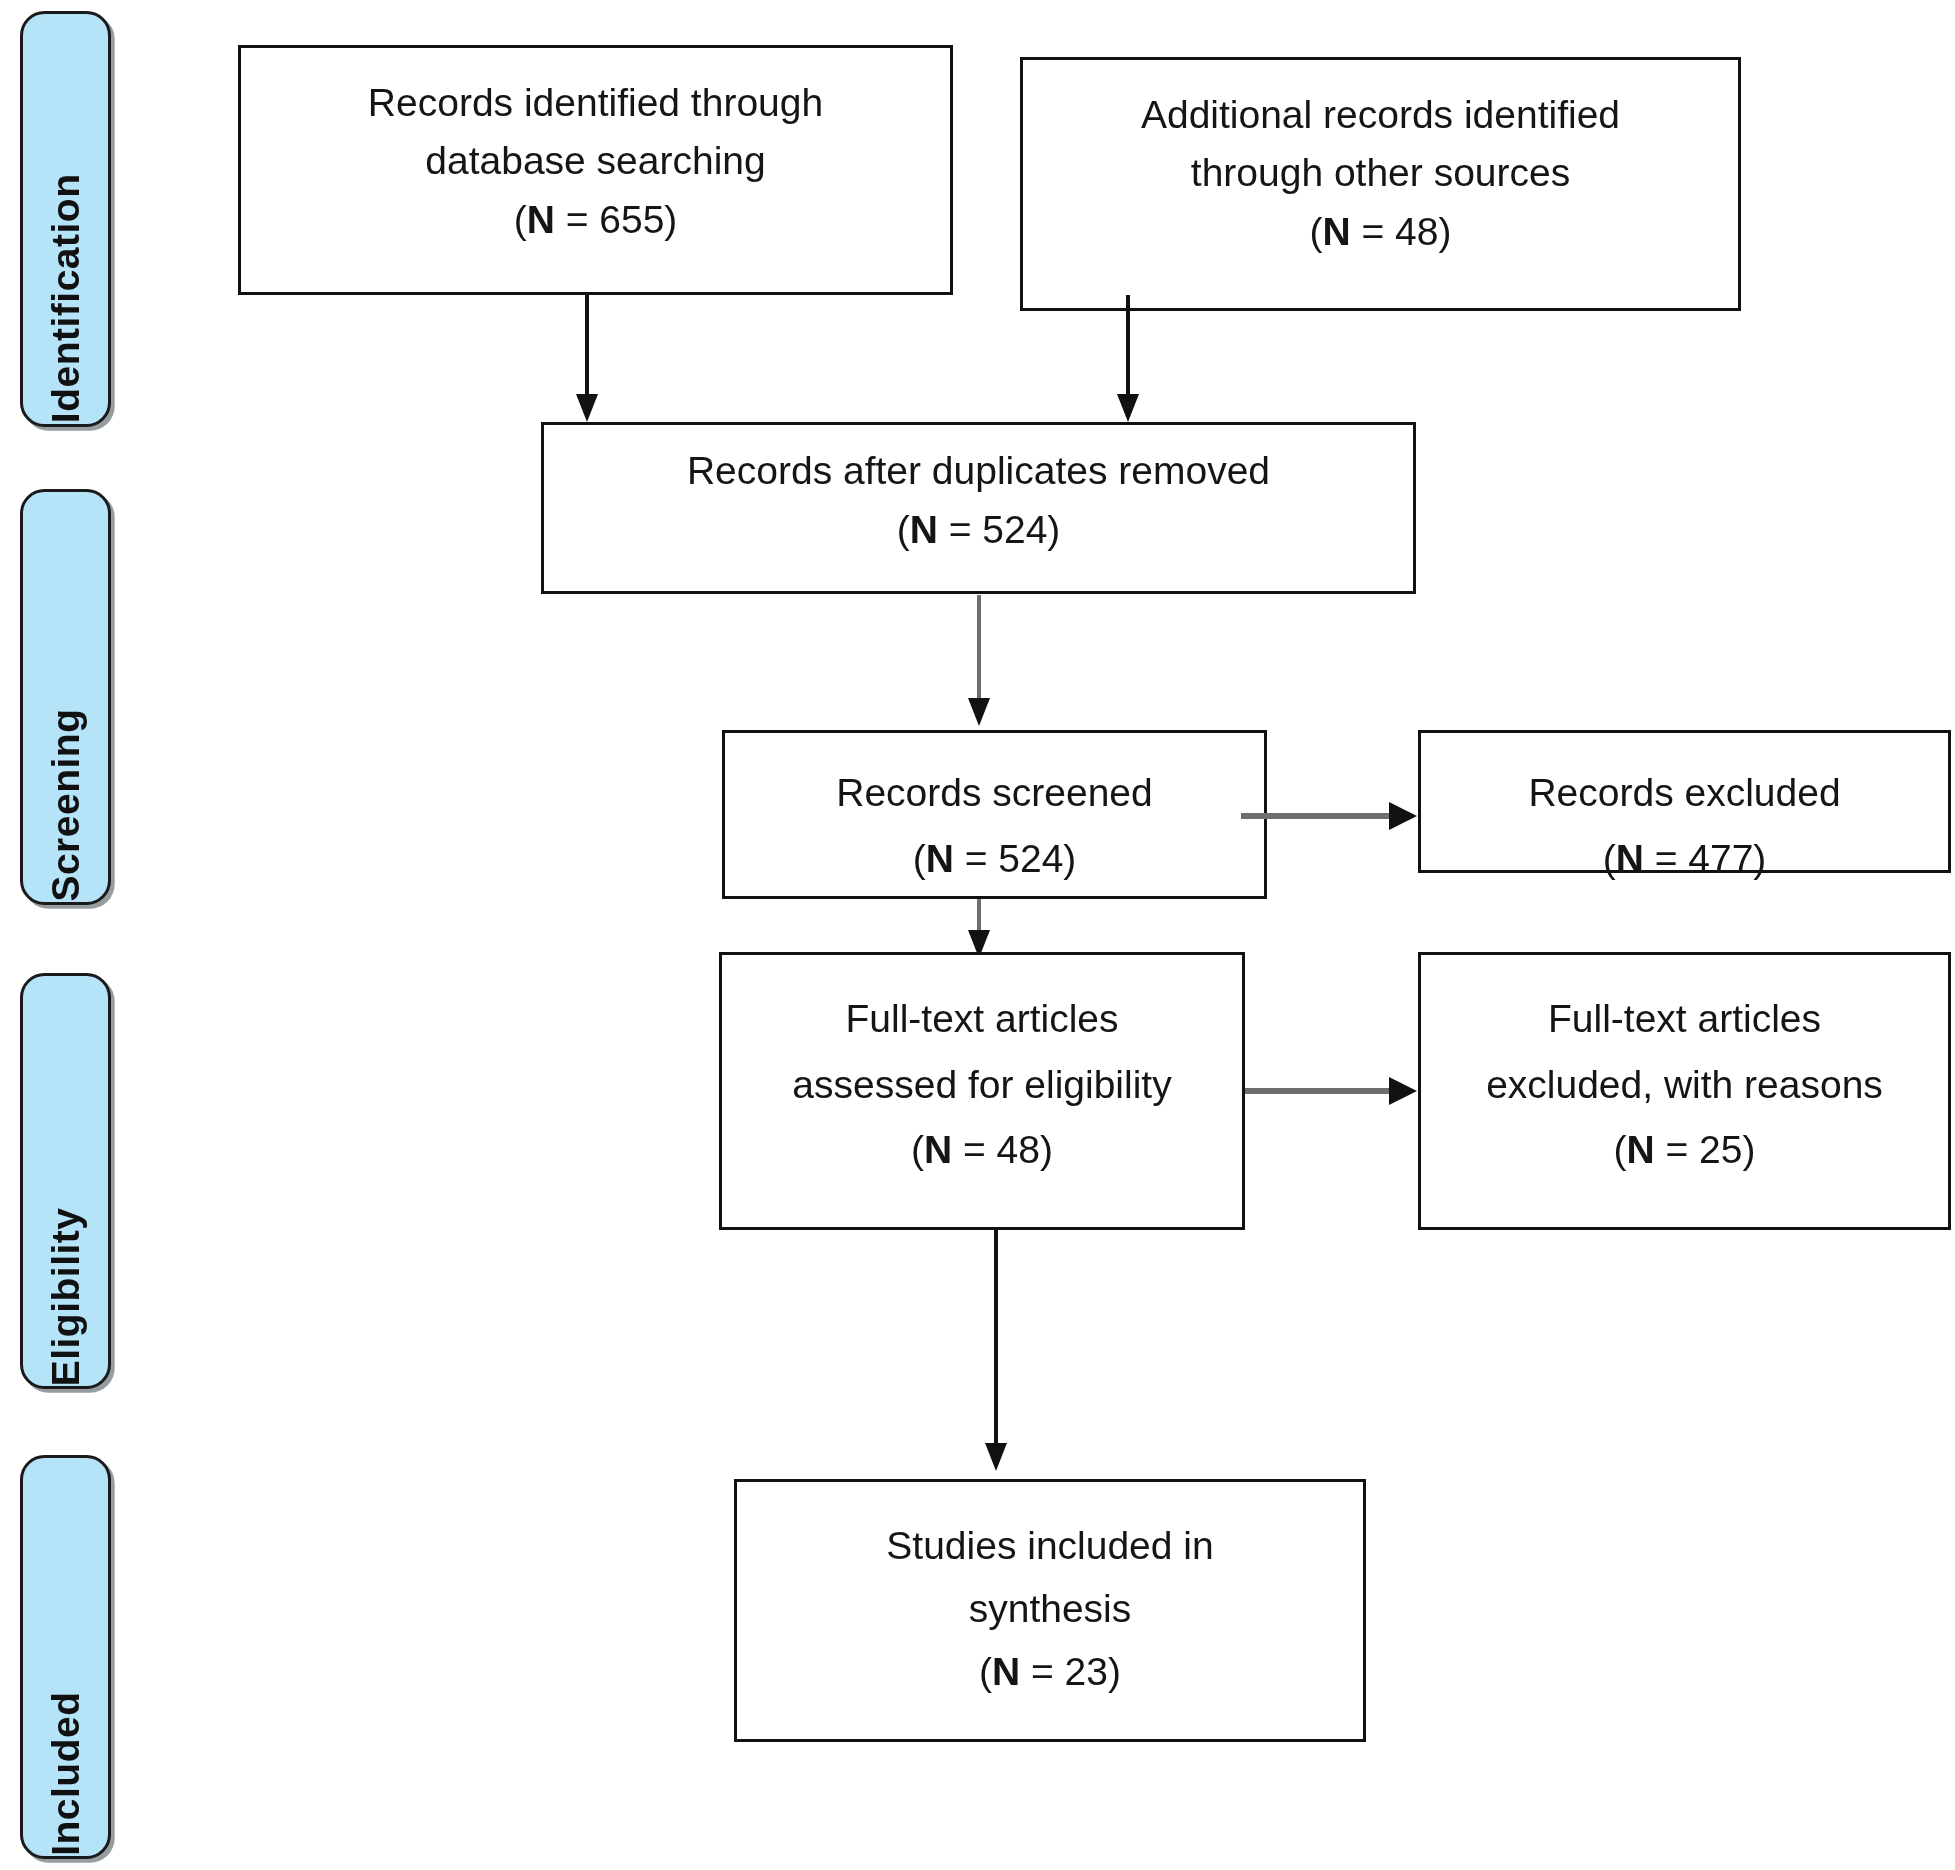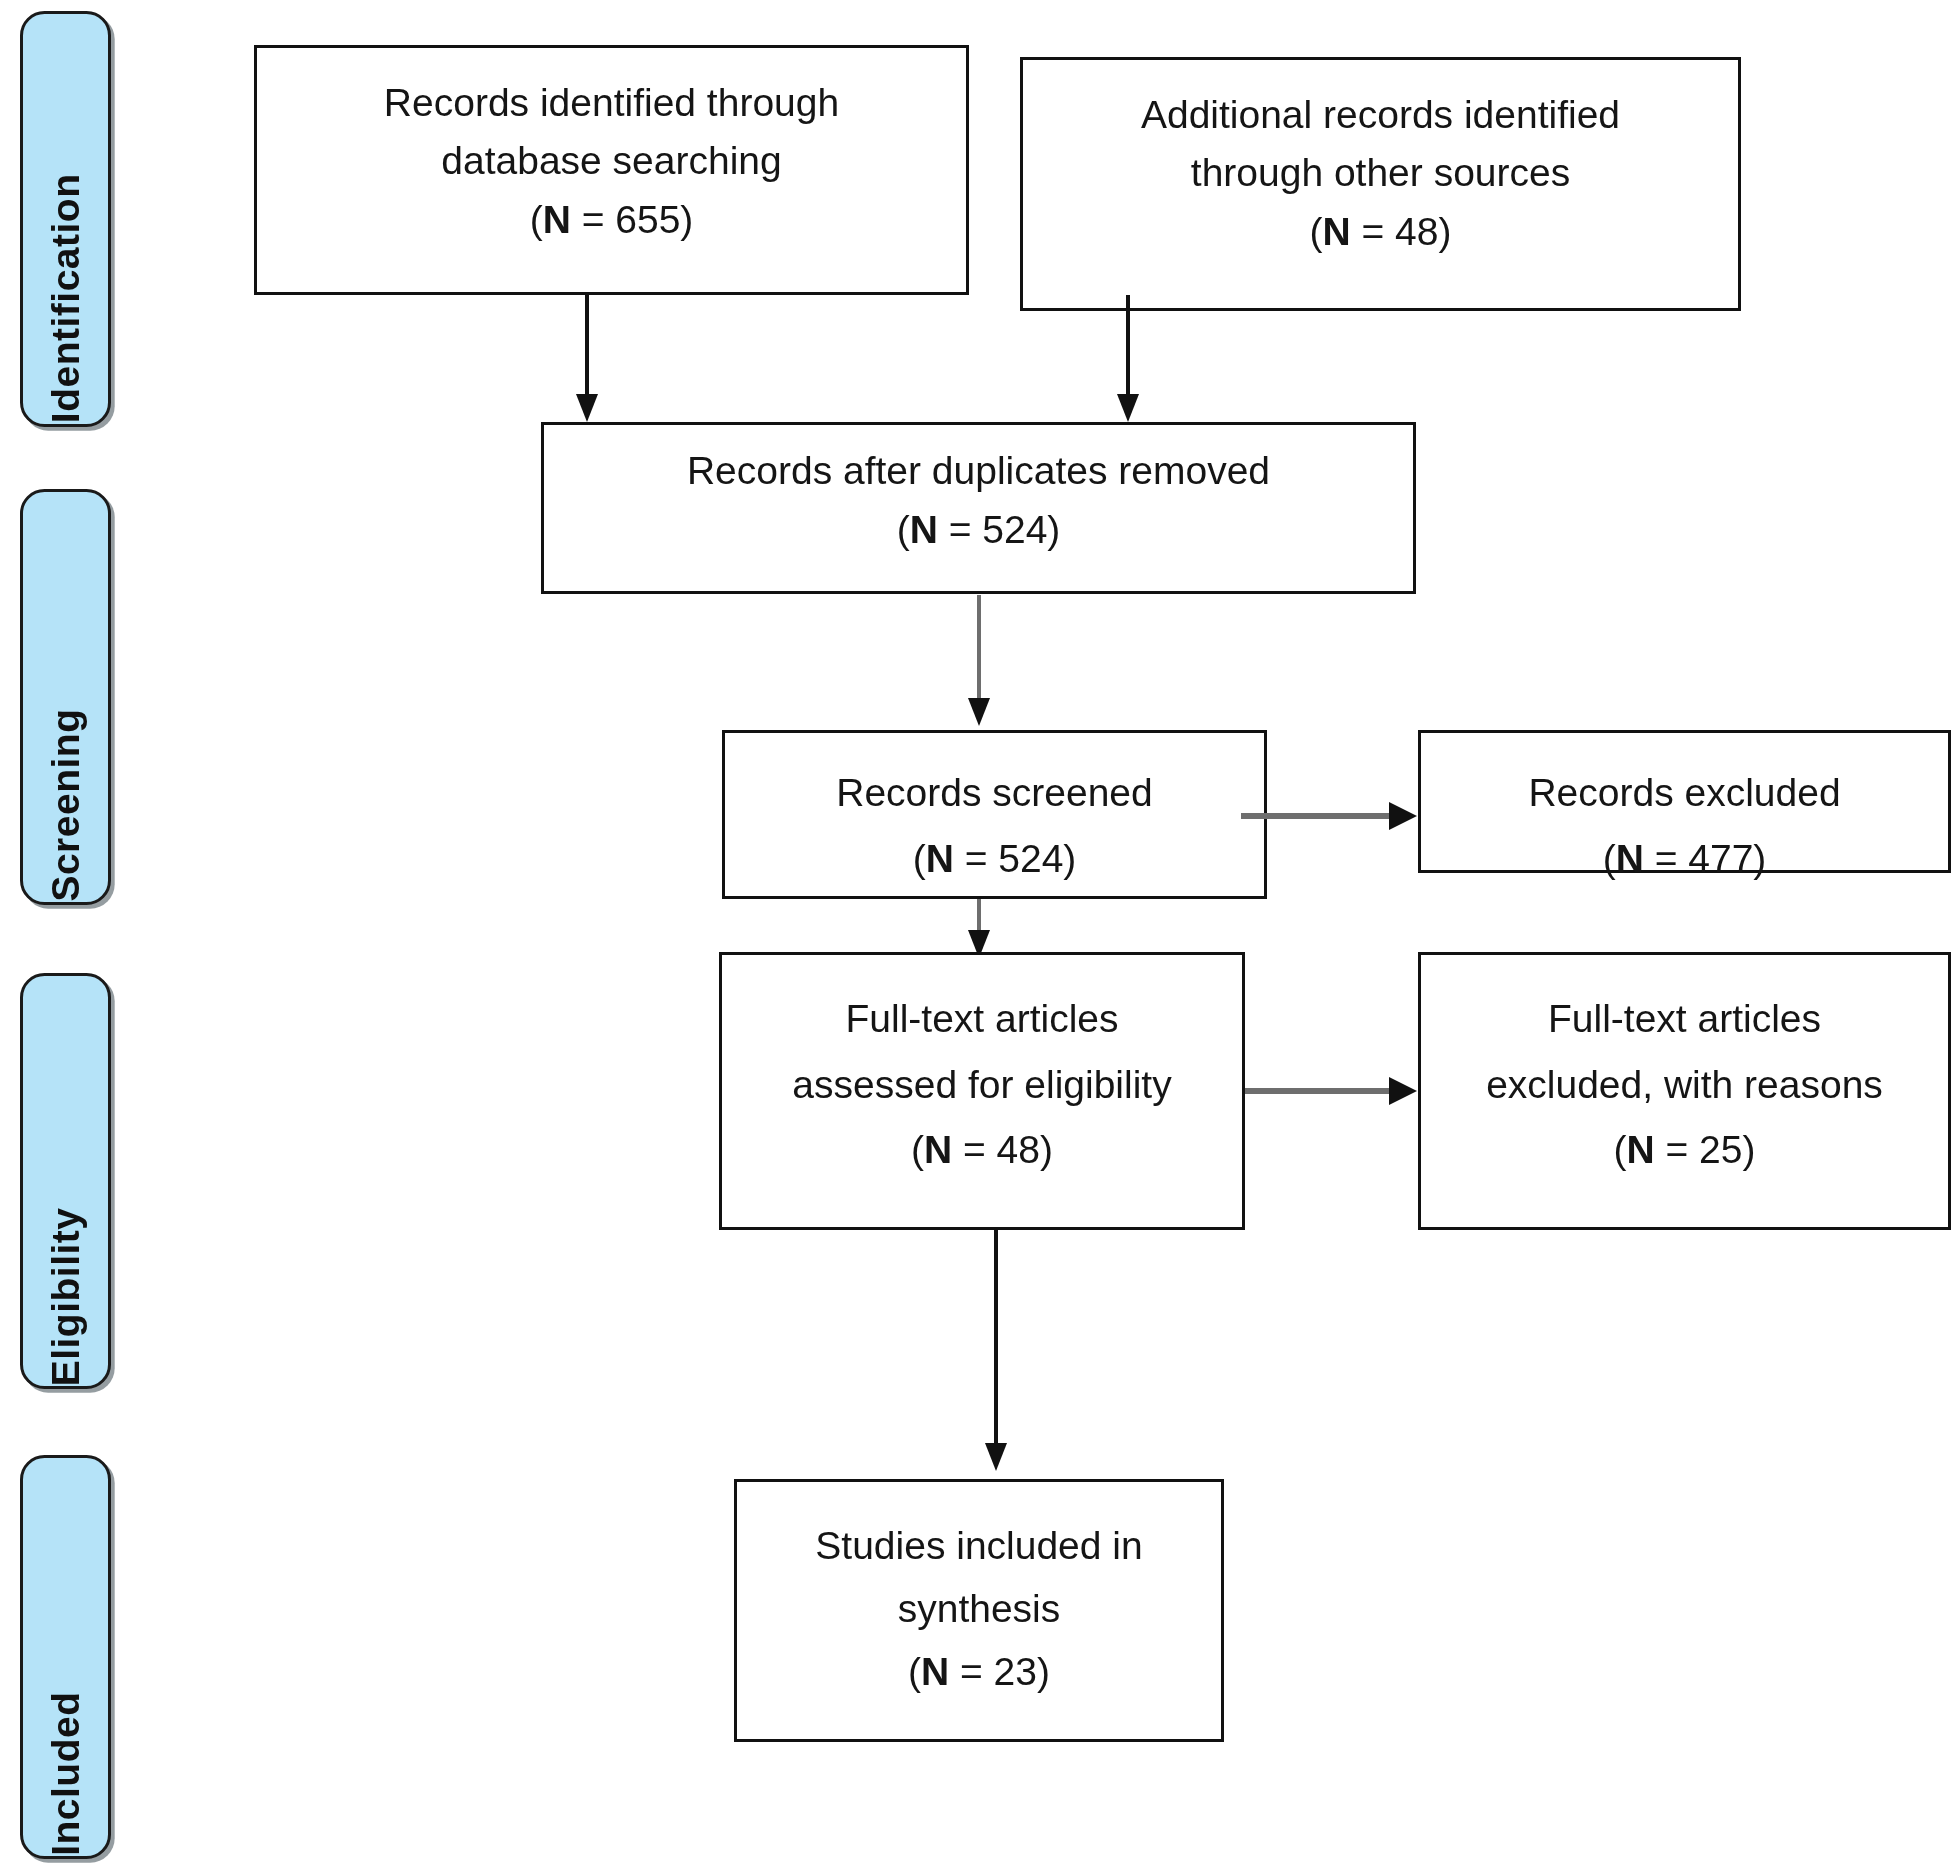--- a/index.html
+++ b/index.html
@@ -115,21 +115,21 @@
   </div>
 
   <div class="stage-pill" style="left:20px; top:973px; width:91px; height:416px;">
     <span class="stage-label">Eligibility</span>
   </div>
 
   <div class="stage-pill" style="left:20px; top:1455px; width:91px; height:404px;">
     <span class="stage-label">Included</span>
   </div>
 
-  <div class="flow-box" style="left:238px; top:45px; width:715px; height:250px;margin-left:16px;">
+  <div class="flow-box" style="left:238px; top:45px; width:715px; height:250px;">
     <div class="box-lines" style="padding-top:25.5px;">
       <span class="box-line">Records identified through</span>
       <span class="box-line">database searching</span>
       <span class="count-line"><span>(</span><span class="n-sym">N</span><span> = </span><span>655</span><span>)</span></span>
     </div>
   </div>
 
   <div class="flow-box" style="left:1020px; top:41px; width:721px; height:254px;margin-top:16px;">
     <div class="box-lines" style="padding-top:25.5px;">
       <span class="box-line">Additional records identified</span>
@@ -189,21 +189,21 @@
     <div class="box-lines" style="padding-top:31px; line-height:1.68;">
       <span class="box-line">Full-text articles</span>
       <span class="box-line">excluded, with reasons</span>
       <span class="count-line"><span>(</span><span class="n-sym">N</span><span> = </span><span>25</span><span>)</span></span>
     </div>
   </div>
 
   <div class="conn-line-v" style="left:994px; top:1230px; width:3.7px; height:215px;"></div>
   <div class="arrowhead-down" style="left:985px; top:1443px;"></div>
 
-  <div class="flow-box" style="left:734px; top:1479px; width:490px; height:263px;">
+  <div class="flow-box" style="left:734px; top:1479px; width:632px; height:263px;">
     <div class="box-lines" style="padding-top:32px; line-height:1.62;">
       <span class="box-line">Studies included in</span>
       <span class="box-line">synthesis</span>
       <span class="count-line"><span>(</span><span class="n-sym">N</span><span> = </span><span>23</span><span>)</span></span>
     </div>
   </div>
 
 </div>
 
 

